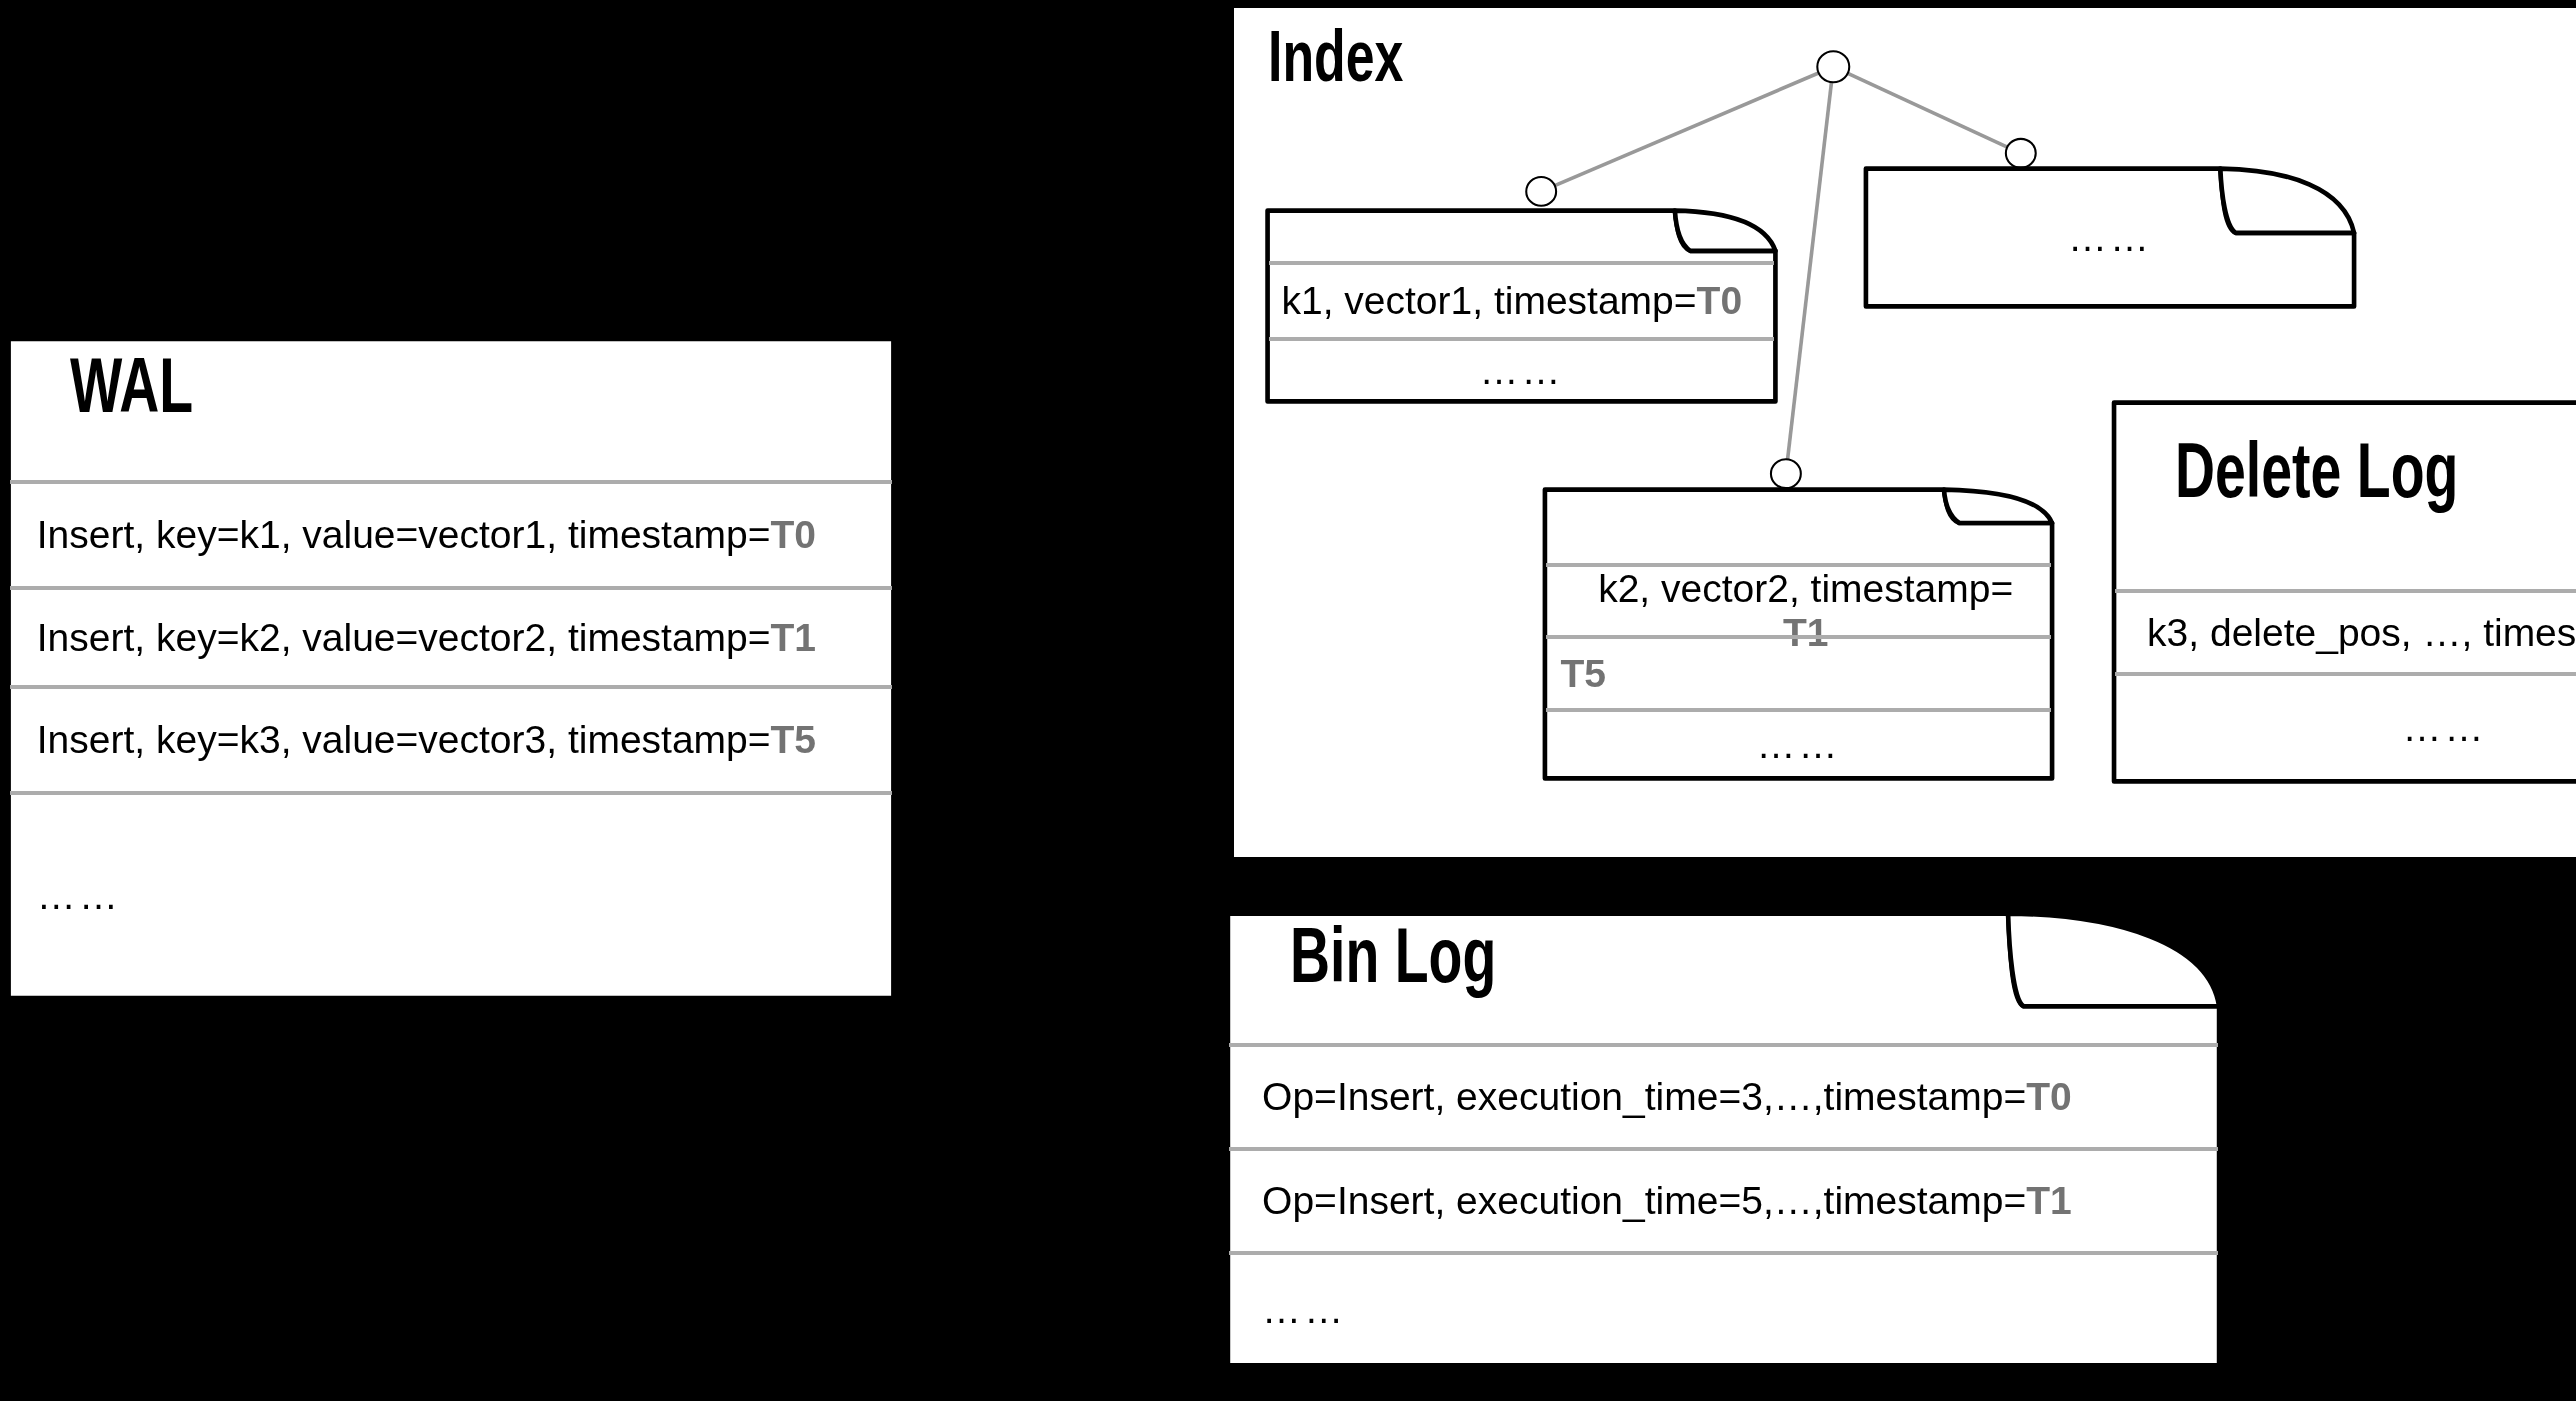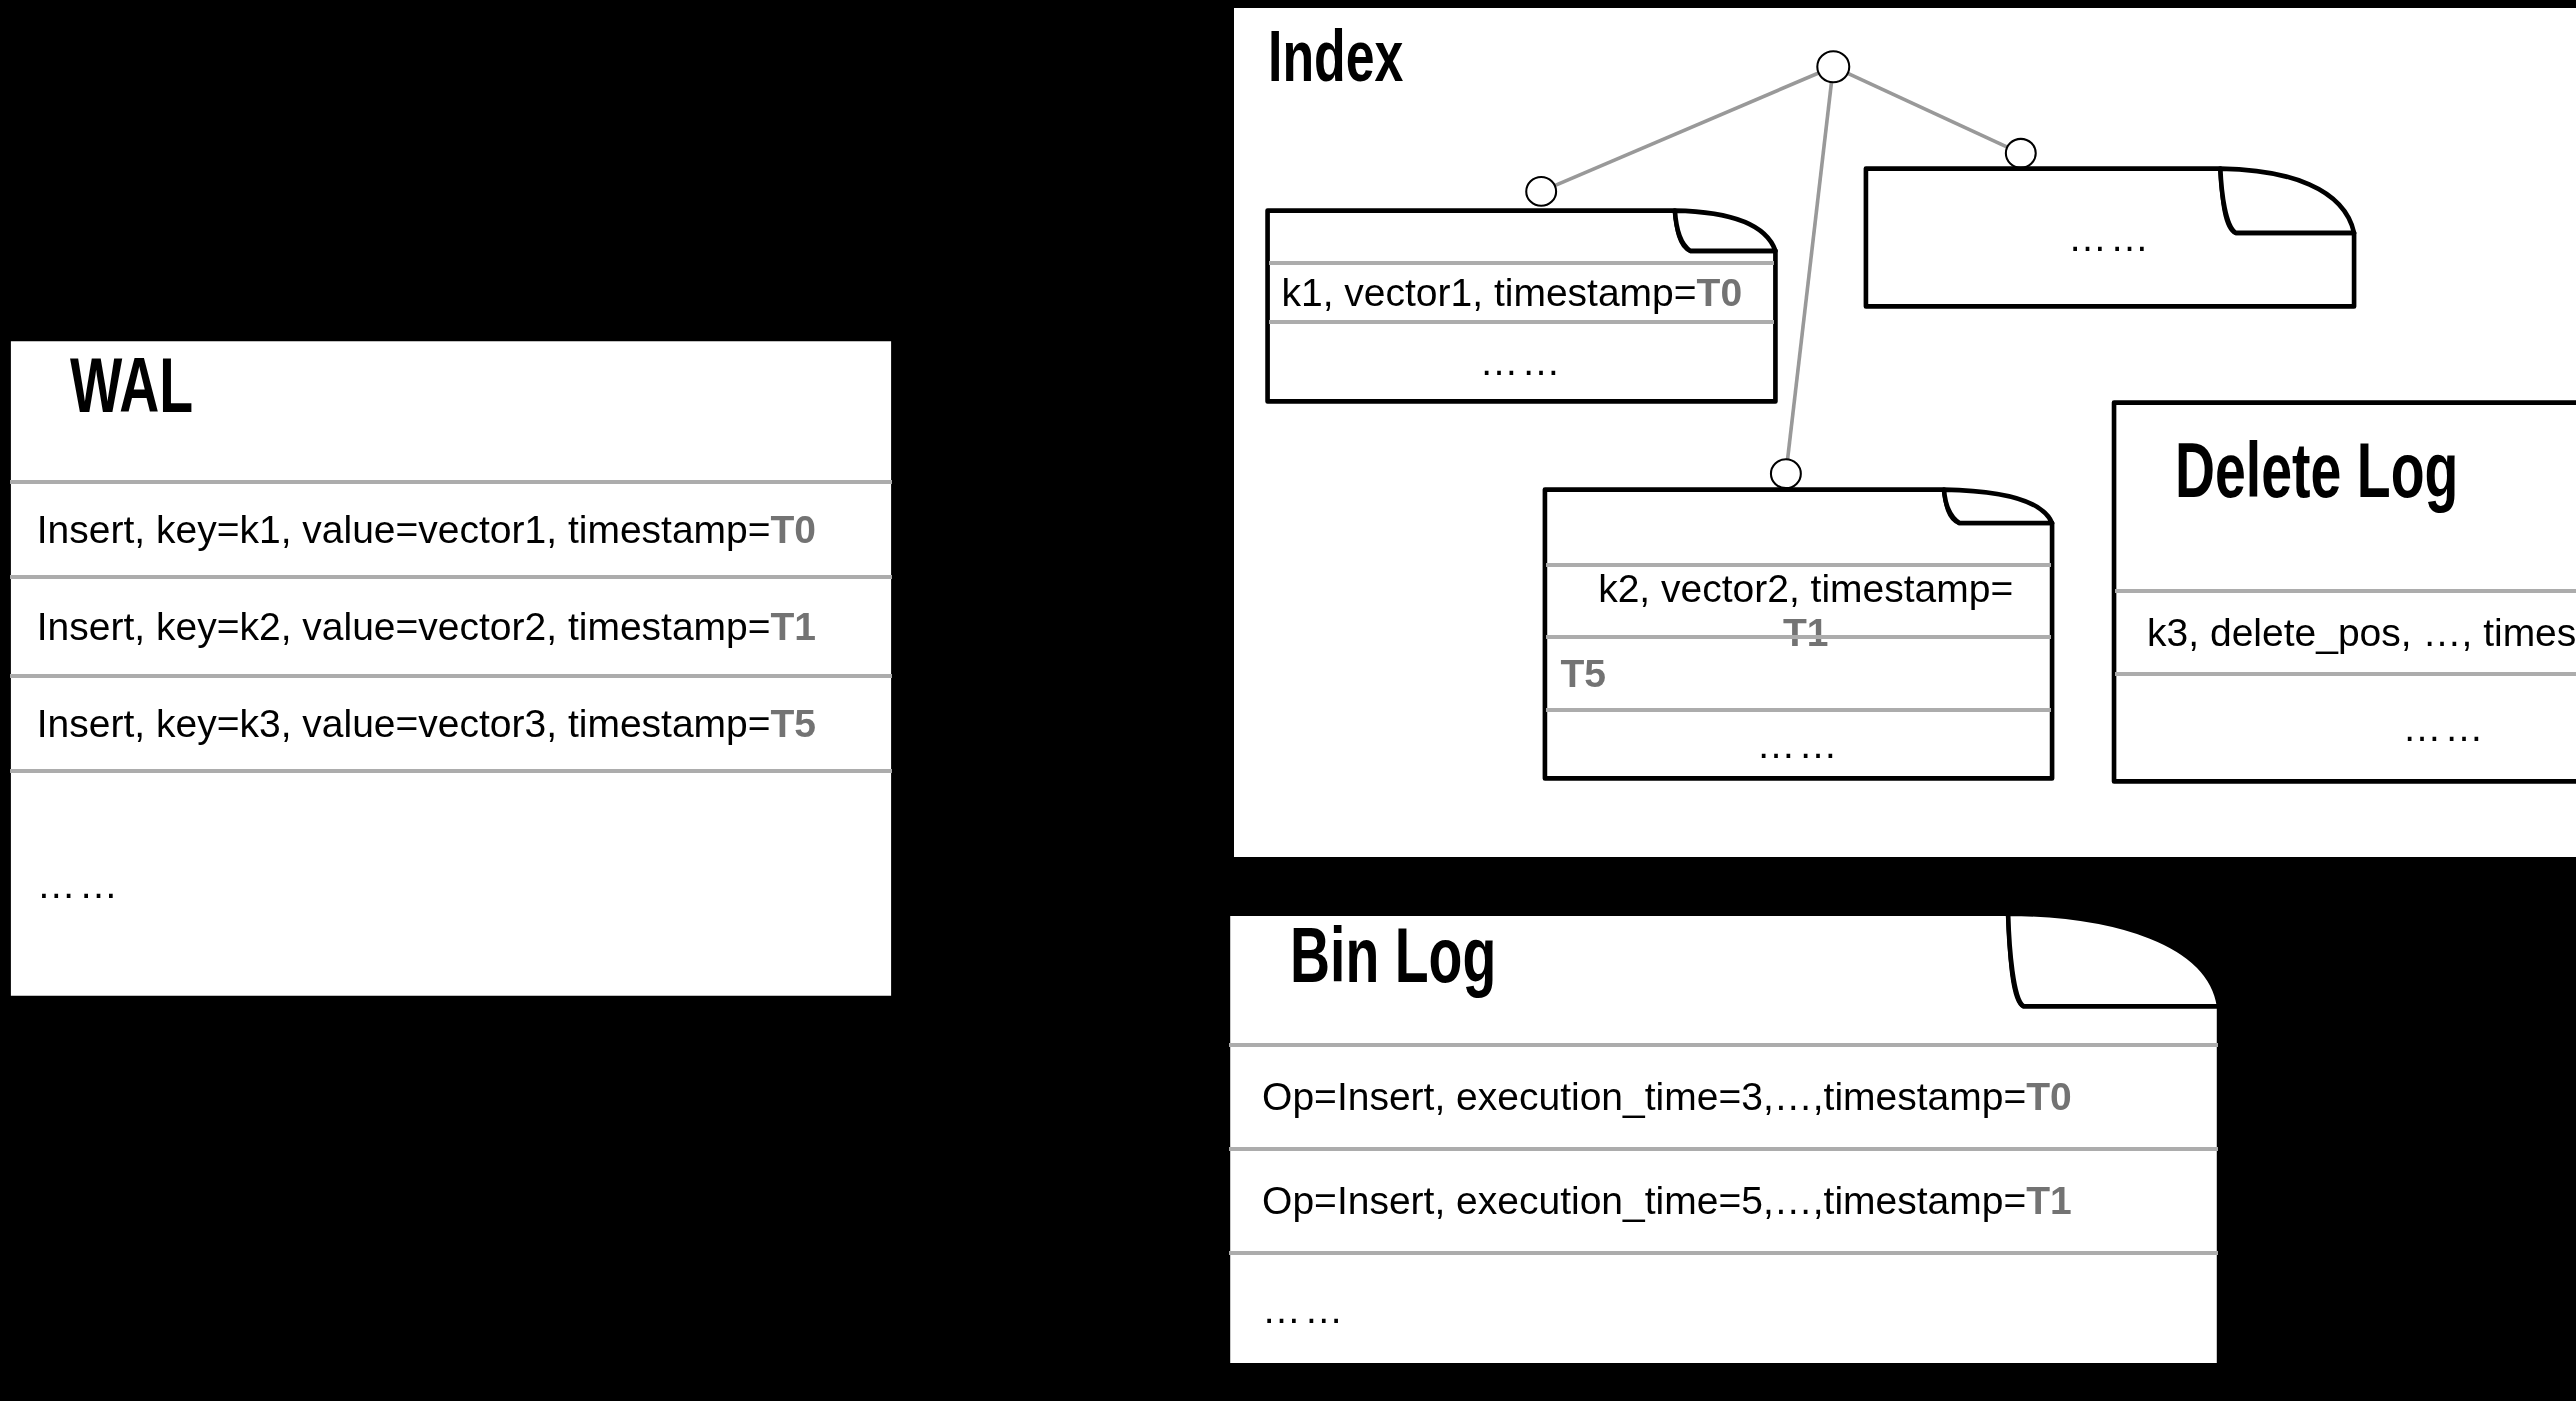--- a/index.html
+++ b/index.html
@@ -49,27 +49,27 @@
   .doc-title{
     font-size:77px;font-weight:700;line-height:1;
     transform:scaleX(.72);transform-origin:0 50%;
     white-space:nowrap;
   }
   .title-band{align-items:flex-start;margin-left:28px;}
 
   
   #wal{left:5.7px;top:336px;width:890px;height:665px;}
   #wal .title-band{height:140px;padding:6.7px 0 0 32px;}
-  #wal .h185{height:95px;align-items:center;}
+  #wal .h185{height:106px;align-items:center;}
   #wal .h192{height:99px;}
   #wal .row,#wal .dots{padding-left:27px;}
 
   #left-doc{left:31px;top:200px;width:513px;height:196px;}
   #left-doc .header{height:49px;}
-  #left-doc .h138{height:59px;}
+  #left-doc .h138{height:76px;}
   #left-doc .row{padding-left:12.4px;}
 
   #middle-doc{left:308px;top:479px;width:513px;height:294px;}
   #middle-doc .header{height:72px;}
   #middle-doc .h140{height:72px;flex-direction:column;}
   #middle-doc .h141{height:73px;}
   #middle-doc .row{padding-left:14.4px;}
 
   #right-doc{left:629px;top:158px;width:494px;height:143px;}
 

